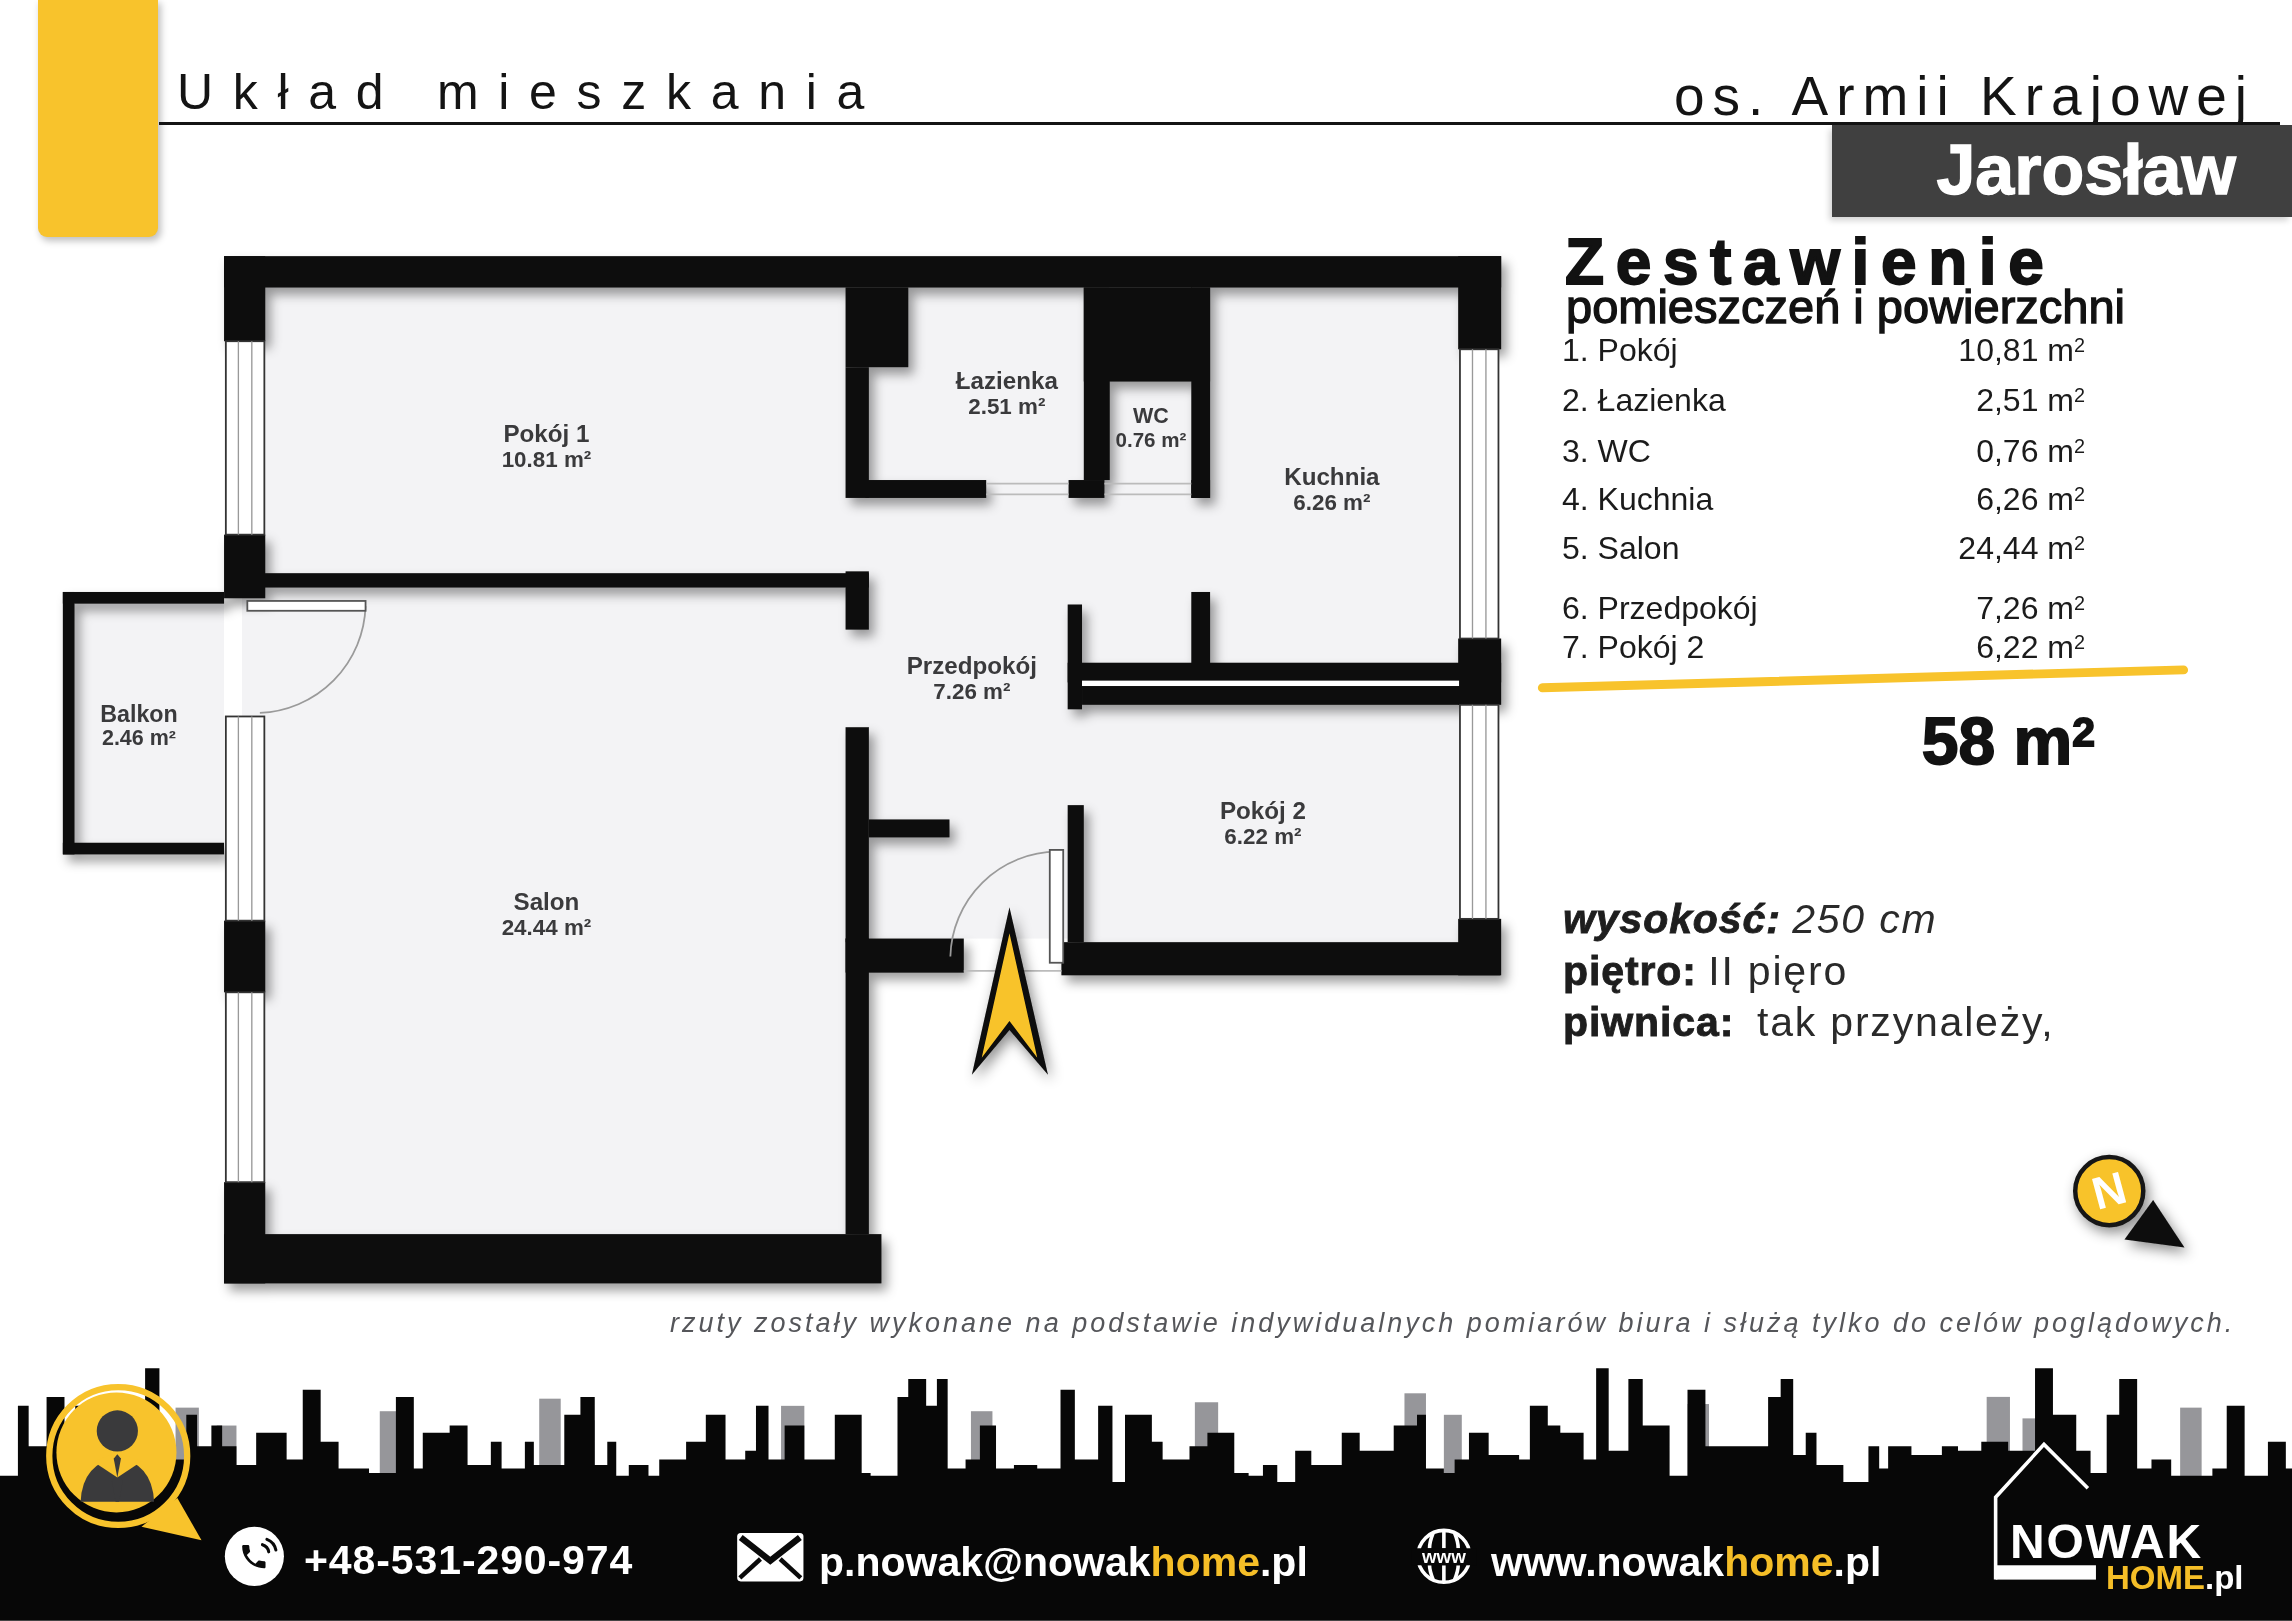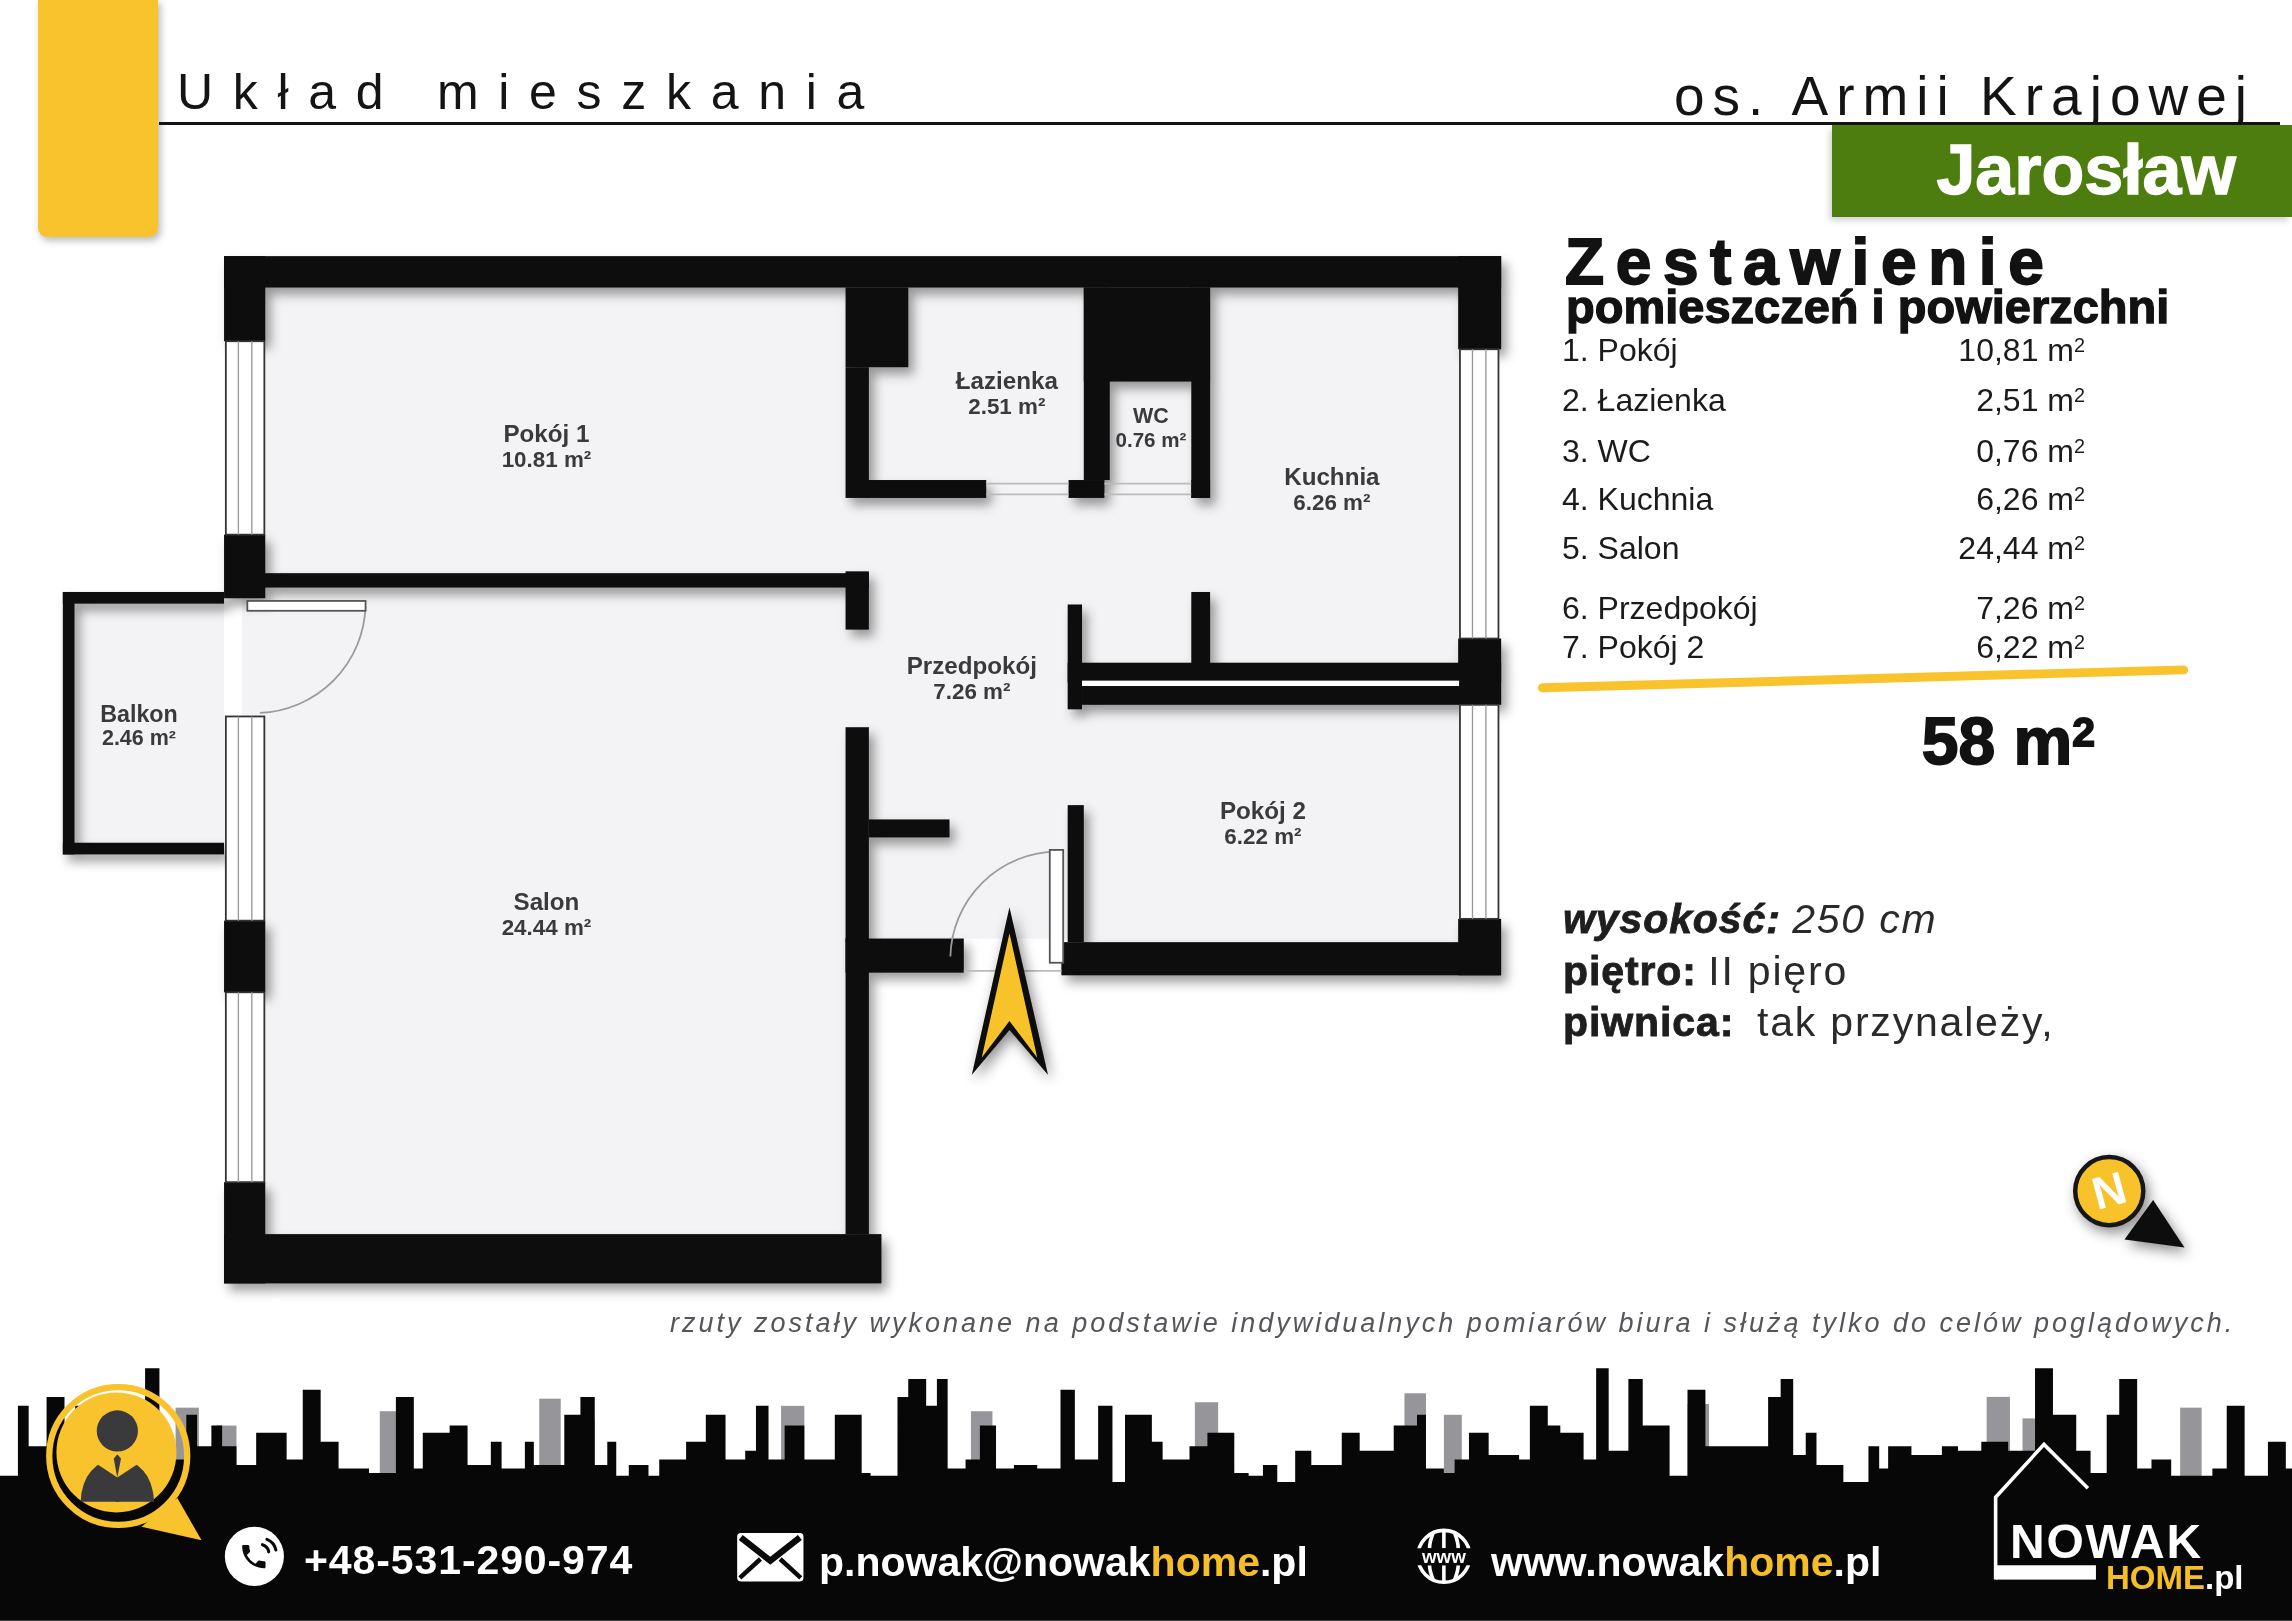--- a/index.html
+++ b/index.html
@@ -4,25 +4,25 @@
 <style>
   html,body{margin:0;padding:0;}
   body{width:2293px;height:1621px;position:relative;background:#ffffff;overflow:hidden;
        font-family:"Liberation Sans", sans-serif;}
   .abs{position:absolute;}
   #yblock{left:38px;top:0;width:120px;height:237px;background:#F8C32C;
           border-radius:0 0 9px 9px;box-shadow:2.7px 3.6px 7.2px rgba(0,0,0,0.25);}
   #title{left:177px;top:63px;font-size:50px;letter-spacing:19.7px;color:#141414;white-space:nowrap;}
   #hline{left:159px;top:122px;width:2121px;height:2.7px;background:#141414;}
   #ostext{top:64px;right:38px;font-size:55px;letter-spacing:8px;color:#141414;white-space:nowrap;}
-  #ybox{left:1832px;top:125px;width:460px;height:92px;background:#4d7c0f;
+  #ybox{left:1832px;top:125px;width:460px;height:92px;background:#404040;
         box-shadow:-2.7px 3.6px 6.3px rgba(0,0,0,0.18);}
   #ybox span{position:absolute;right:56px;top:5.4px;font-size:70px;font-weight:bold;color:#ffffff;-webkit-text-stroke:1.3px #ffffff;}
   #zest{left:1565px;top:225px;font-size:64px;font-weight:bold;letter-spacing:11.6px;color:#121212;white-space:nowrap;-webkit-text-stroke:1.8px #121212;}
-  #zest2{left:1566px;top:279px;font-size:47px;font-weight:bold;letter-spacing:0px;color:#121212;white-space:nowrap;-webkit-text-stroke:1.3px #121212;}
+  #zest2{left:1566px;top:279px;font-size:47px;font-weight:normal;letter-spacing:0px;color:#121212;white-space:nowrap;-webkit-text-stroke:1.3px #121212;}
   .lrow{left:1562px;width:523px;height:50px;font-size:32px;color:#1b1b1b;white-space:nowrap;}
   .lrow .v{position:absolute;right:0;top:0;}
   sup{font-size:62%;vertical-align:baseline;position:relative;top:-0.45em;}
   #total{left:1782px;top:703px;width:313px;text-align:right;font-size:66px;font-weight:bold;color:#121212;-webkit-text-stroke:1.8px #121212;}
   .info{left:1563px;font-size:41px;color:#1e1e1e;white-space:nowrap;}
   .info b{letter-spacing:0.9px;-webkit-text-stroke:0.9px #1e1e1e;}
   .info span{letter-spacing:1.8px;color:#2a2a2a;}
   #disc{left:670px;top:1308px;font-size:27px;font-style:italic;letter-spacing:3px;
         color:#55565a;white-space:nowrap;}
   .ct{font-weight:bold;color:#ffffff;white-space:nowrap;}

